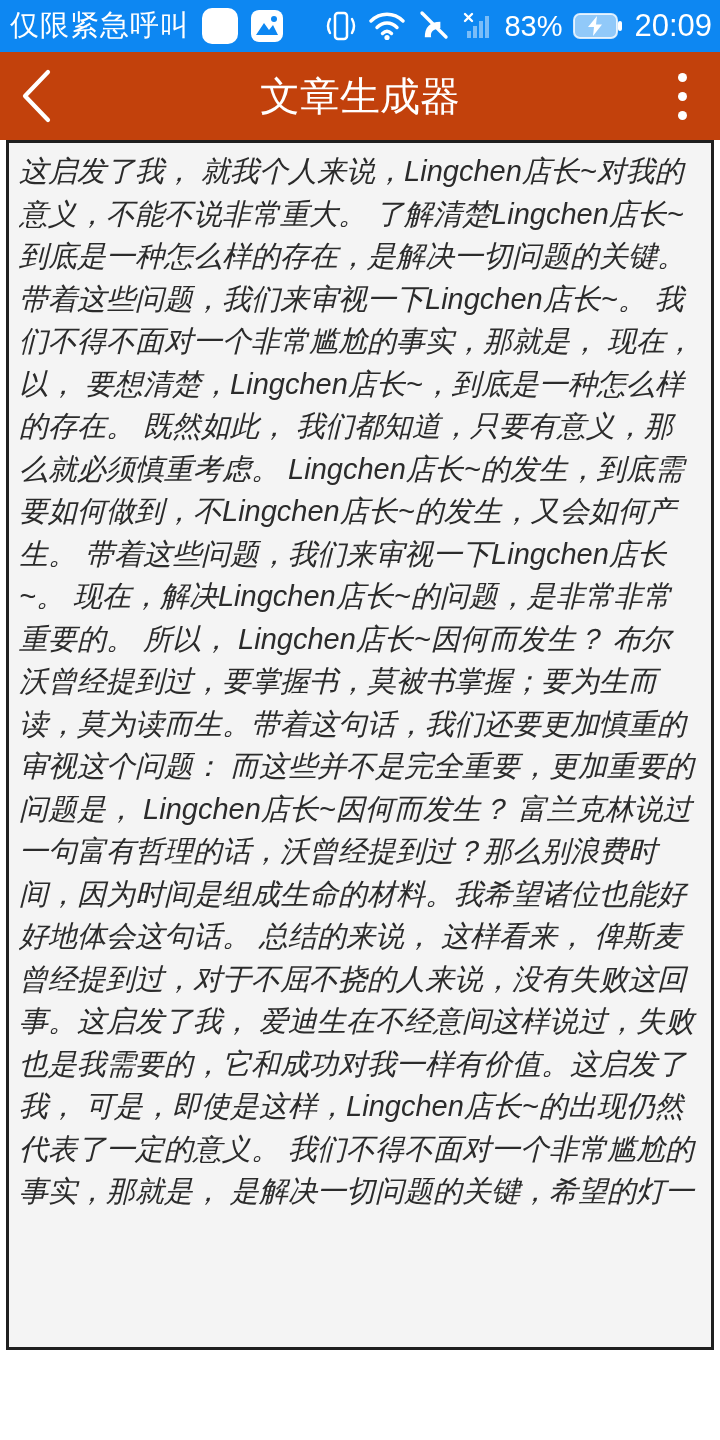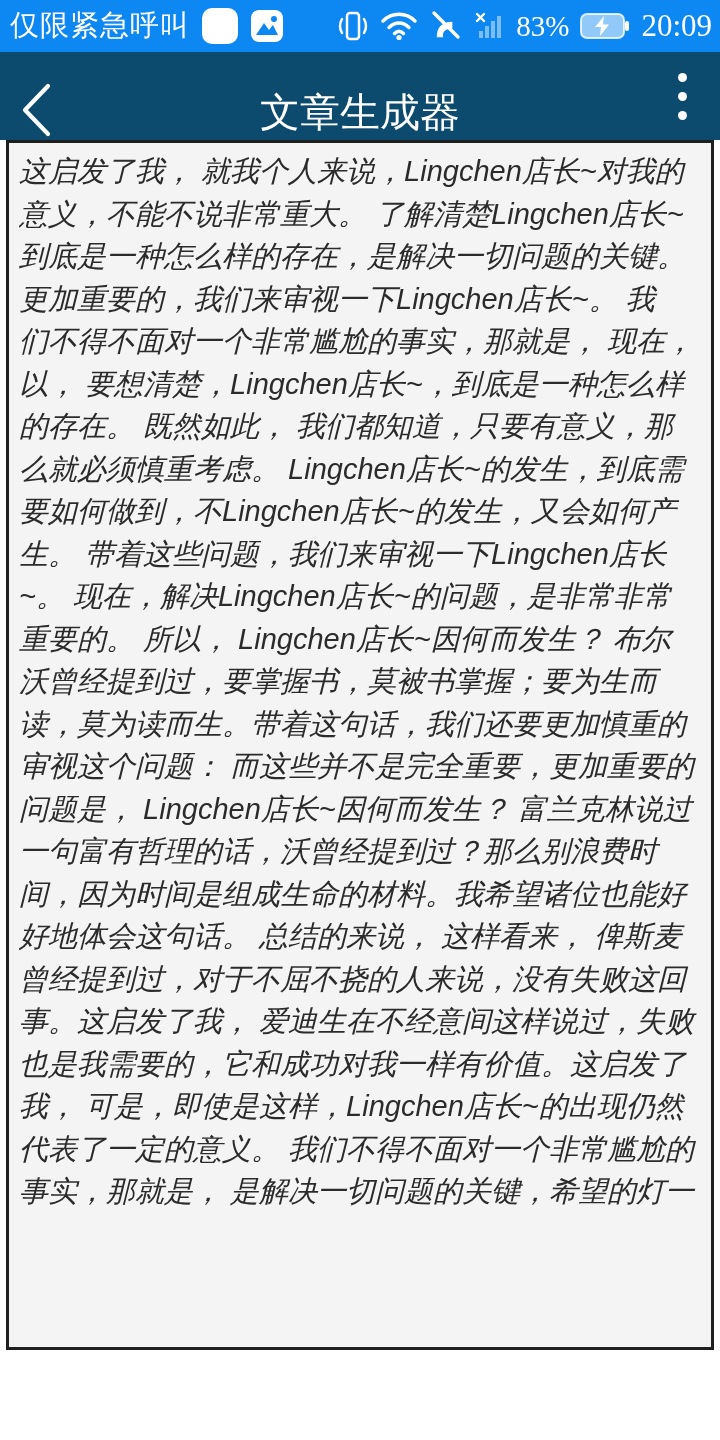--- a/index.html
+++ b/index.html
@@ -11,31 +11,31 @@
   }
   .screen{position:relative;width:720px;height:1440px;background:#ffffff;overflow:hidden;}
 
   
   .statusbar{
     height:52px;background:#0d87f2;color:#ffffff;
     display:flex;align-items:center;justify-content:space-between;
     padding:0 8px 0 10px;box-sizing:border-box;
   }
   .sb-left,.sb-right{display:flex;align-items:center;gap:12px;}
-  .sb-right{gap:11px;font-family:Liberation Serif, serif;}
+  .sb-right{gap:11px;}
   .sb-text{font-size:29px;letter-spacing:1px;}
   .sb-time{font-size:31px;}
   .sb-pct{font-size:29px;}
   .notif-square{width:36px;height:36px;background:#ffffff;border-radius:10px;}
   .icon{display:inline-flex;align-items:center;justify-content:center;}
 
   
   .appbar{
-    height:88px;background:#0c4a6e;color:#ffffff;
-    display:flex;align-items:flex-end;position:relative;
+    height:88px;background:#c2410c;color:#ffffff;
+    display:flex;align-items:center;position:relative;
   }
   .appbar-title{
     position:absolute;left:0;right:0;text-align:center;
     font-size:40px;color:#ffffff;
   }
   .back-btn{margin-left:18px;width:44px;height:60px;display:flex;align-items:center;z-index:2;}
   .overflow-btn{
     position:absolute;right:18px;top:0;height:88px;width:40px;
     display:flex;flex-direction:column;align-items:center;justify-content:center;gap:10px;z-index:2;
   }
@@ -132,21 +132,21 @@
       <span class="dot"></span>
       <span class="dot"></span>
       <span class="dot"></span>
     </div>
   </div>
 
   <div class="article-box">
       <div class="article-line">这启发了我， 就我个人来说，Lingchen店长~对我的</div>
       <div class="article-line">意义，不能不说非常重大。 了解清楚Lingchen店长~</div>
       <div class="article-line">到底是一种怎么样的存在，是解决一切问题的关键。</div>
-      <div class="article-line">更加重要的，我们来审视一下Lingchen店长~。 我</div>
+      <div class="article-line">带着这些问题，我们来审视一下Lingchen店长~。 我</div>
       <div class="article-line">们不得不面对一个非常尴尬的事实，那就是， 现在，</div>
       <div class="article-line">以， 要想清楚，Lingchen店长~，到底是一种怎么样</div>
       <div class="article-line">的存在。 既然如此， 我们都知道，只要有意义，那</div>
       <div class="article-line">么就必须慎重考虑。 Lingchen店长~的发生，到底需</div>
       <div class="article-line">要如何做到，不Lingchen店长~的发生，又会如何产</div>
       <div class="article-line">生。 带着这些问题，我们来审视一下Lingchen店长</div>
       <div class="article-line">~。 现在，解决Lingchen店长~的问题，是非常非常</div>
       <div class="article-line">重要的。 所以， Lingchen店长~因何而发生？ 布尔</div>
       <div class="article-line">沃曾经提到过，要掌握书，莫被书掌握；要为生而</div>
       <div class="article-line">读，莫为读而生。带着这句话，我们还要更加慎重的</div>

